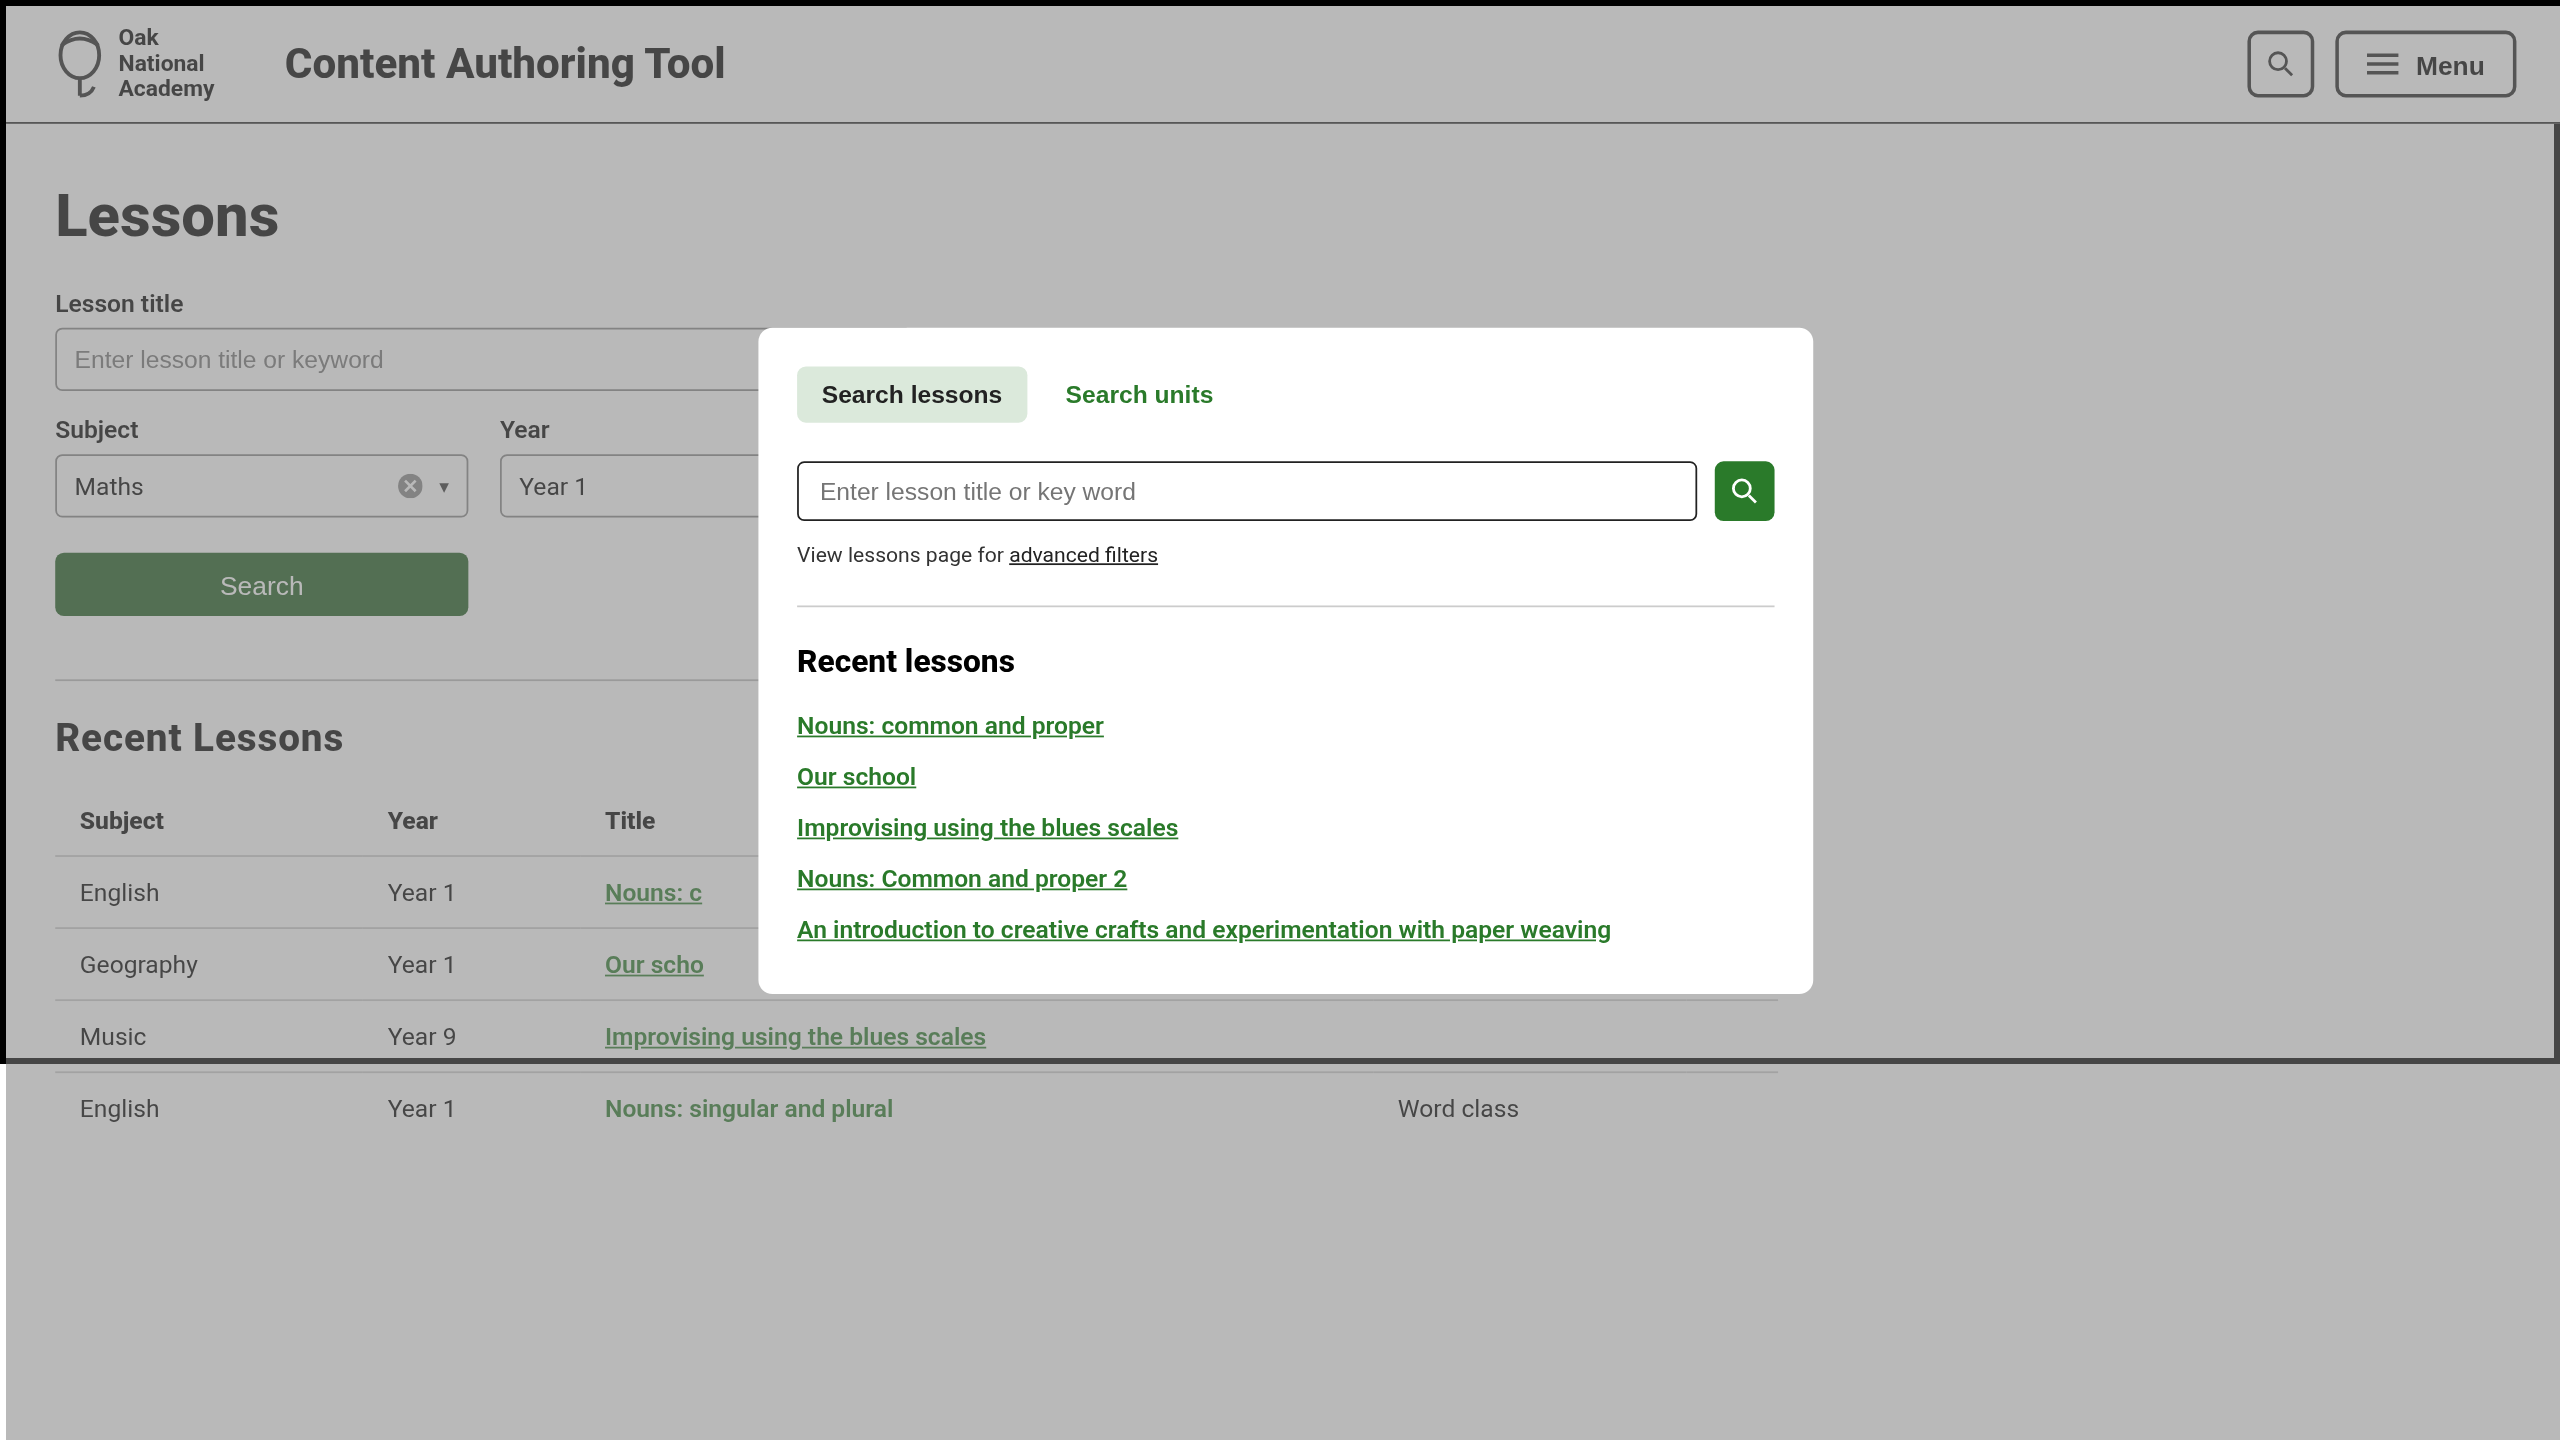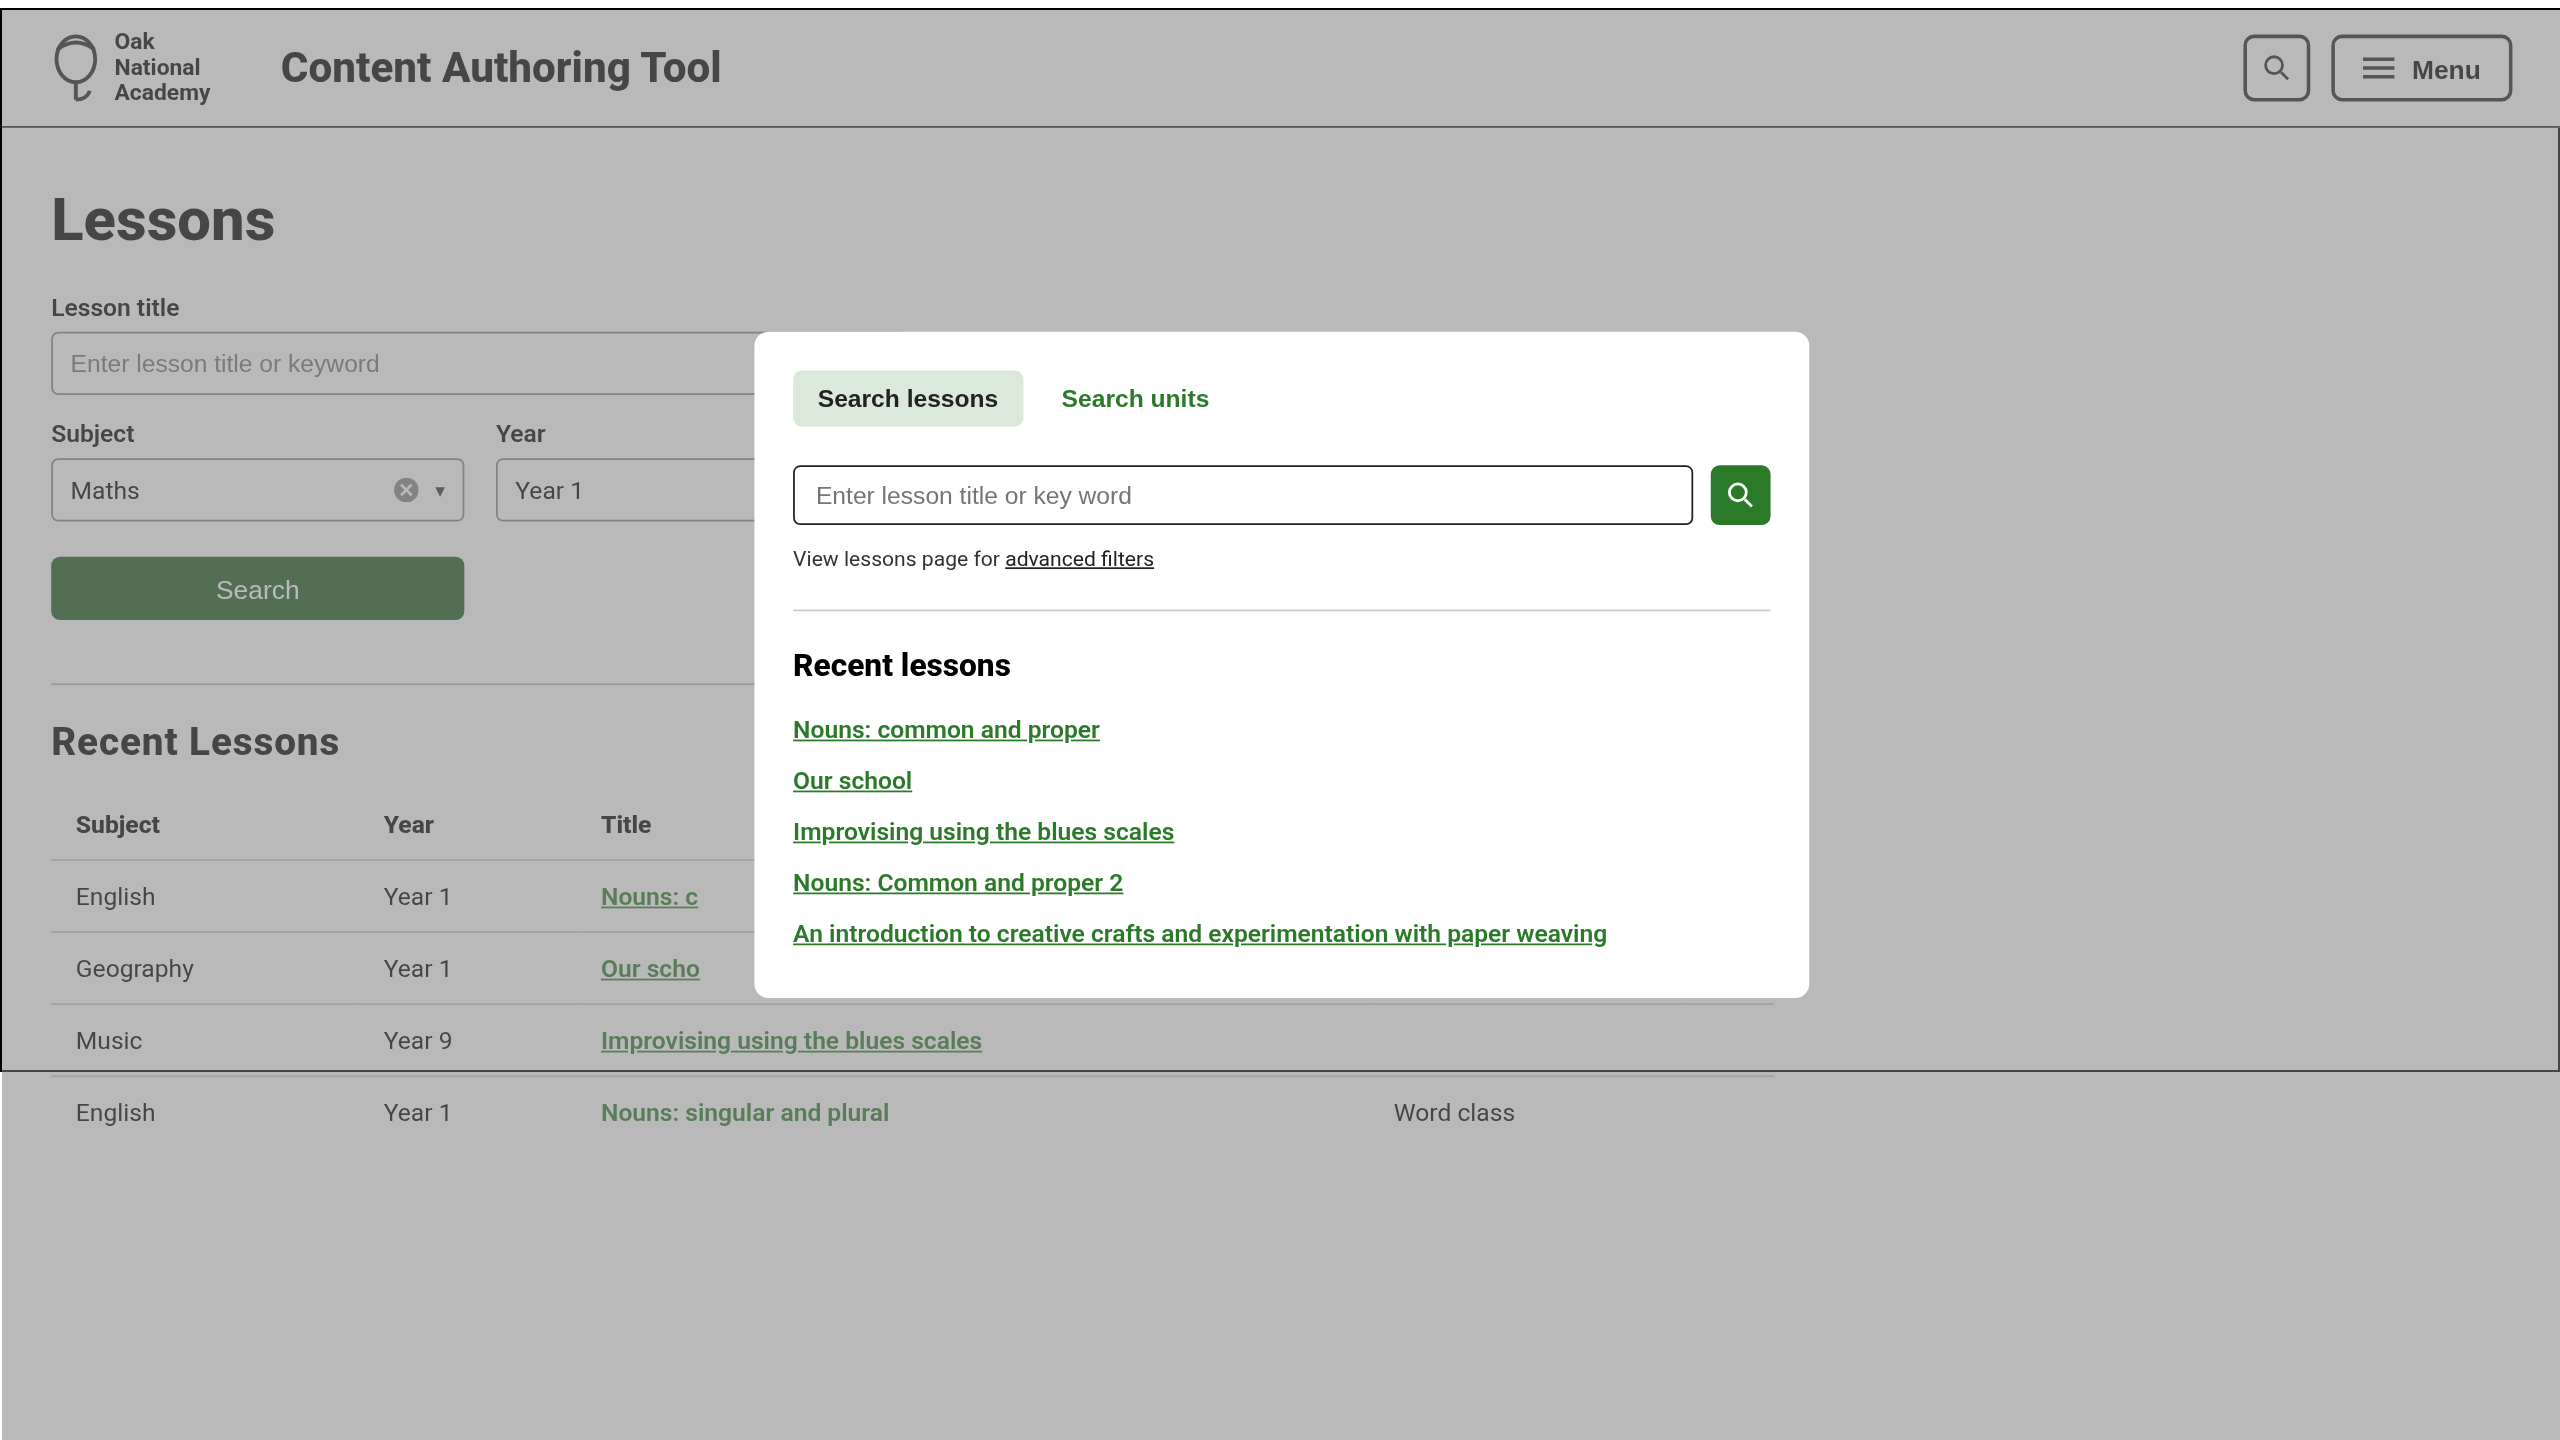--- a/index.html
+++ b/index.html
@@ -6,24 +6,24 @@
     body {
       font-family: -apple-system, BlinkMacSystemFont, "Segoe UI", Roboto, Helvetica, Arial, sans-serif;
       background: #fff;
       width: 2560px;
       height: 1440px;
       position: relative;
       overflow: hidden;
     }
     .page-frame {
       position: absolute;
-      top: 8px; left: 0;
+      top: 0; left: 0;
       width: 2560px;
       height: 1064px;
-      border: 2px solid #000000;
+      border: 6px solid #000000;
       box-sizing: border-box;
     }
     .scaler {
       transform-origin: top left;
       transform: scale(1.758);
       width: 1456px;
       height: 819px;
       position: relative;
     }
     

